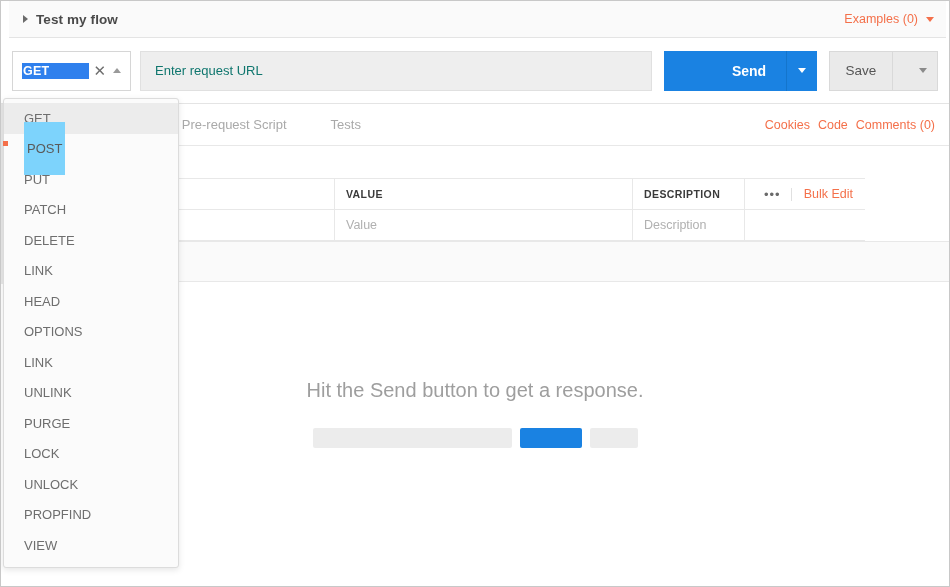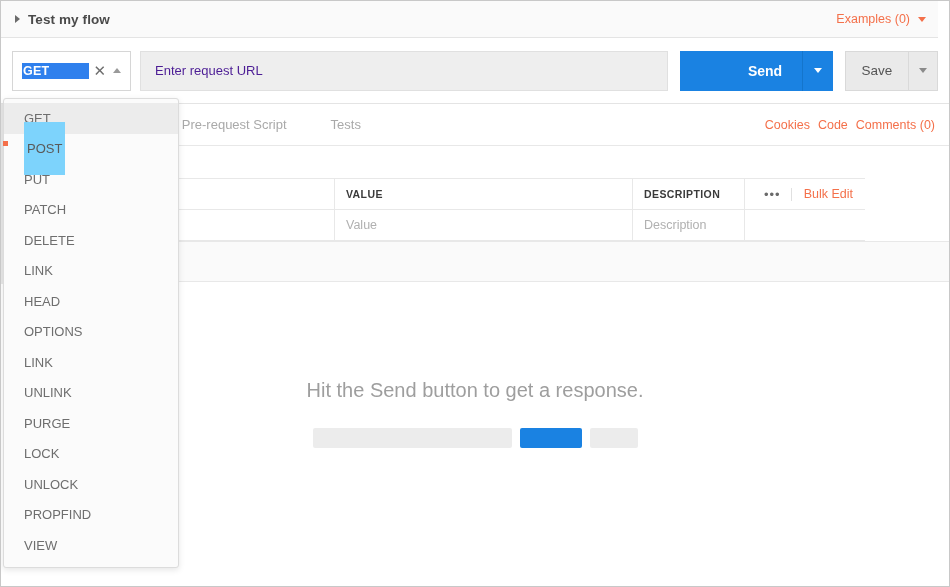--- a/index.html
+++ b/index.html
@@ -19,21 +19,21 @@
     height: 587px;
     box-sizing: border-box;
     border: 1px solid #c8c8c8;
     background: #ffffff;
     overflow: hidden;
   }
 
   
   .titlebar {
     position: absolute;
-    left: 0; top: 0;
+    left: 8px; top: 0;
     width: 937px;
     height: 37px;
     box-sizing: border-box;
     background: #fafafa;
     border-bottom: 1px solid #e4e4e4;
     display: flex;
     align-items: center;
     padding: 0 12px 0 14px;
   }
   .titlebar-left {
@@ -126,21 +126,21 @@
     box-sizing: border-box;
     margin-left: 9px;
     border: 1px solid #e0e0e0;
     background: #eeeeee;
     display: flex;
     align-items: center;
     padding: 0 14px;
   }
   .url-placeholder {
     font-size: 13px;
-    color: #4c1d95;
+    color: #0f766e;
   }
   .send-group {
     display: flex;
     align-items: stretch;
     margin-left: 12px;
     height: 40px;
   }
   .send-btn {
     background: #1a82e2;
     color: #ffffff;
@@ -168,20 +168,21 @@
     display: block;
   }
   .save-group {
     display: flex;
     align-items: stretch;
     margin-left: 12px;
     height: 40px;
     border: 1px solid #d9d9d9;
     box-sizing: border-box;
     background: #eaeaea;
+    gap: 16px;
   }
   .save-btn {
     font-size: 13.5px;
     color: #555555;
     width: 62px;
     display: flex;
     align-items: center;
     justify-content: center;
     border-right: 1px solid #d9d9d9;
   }

